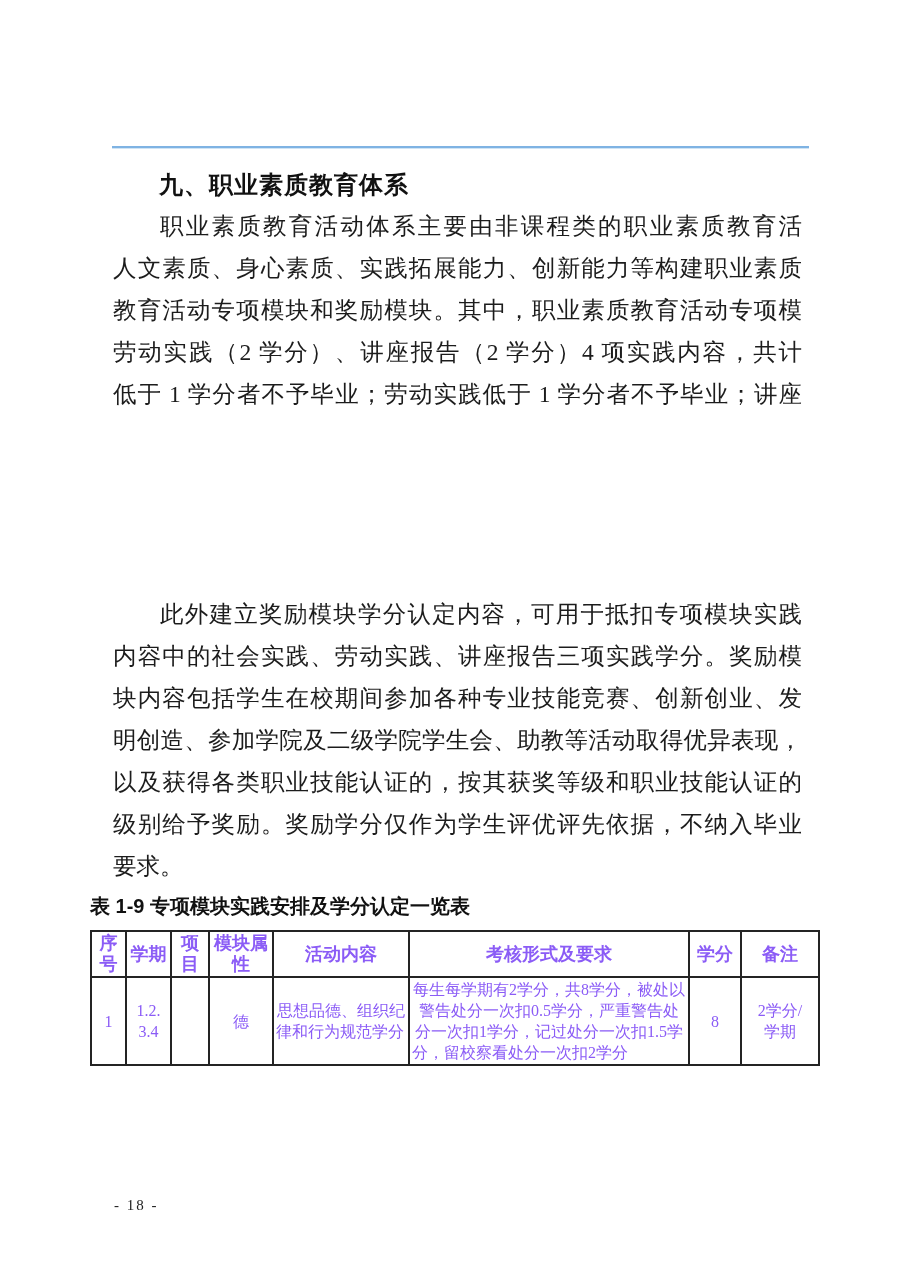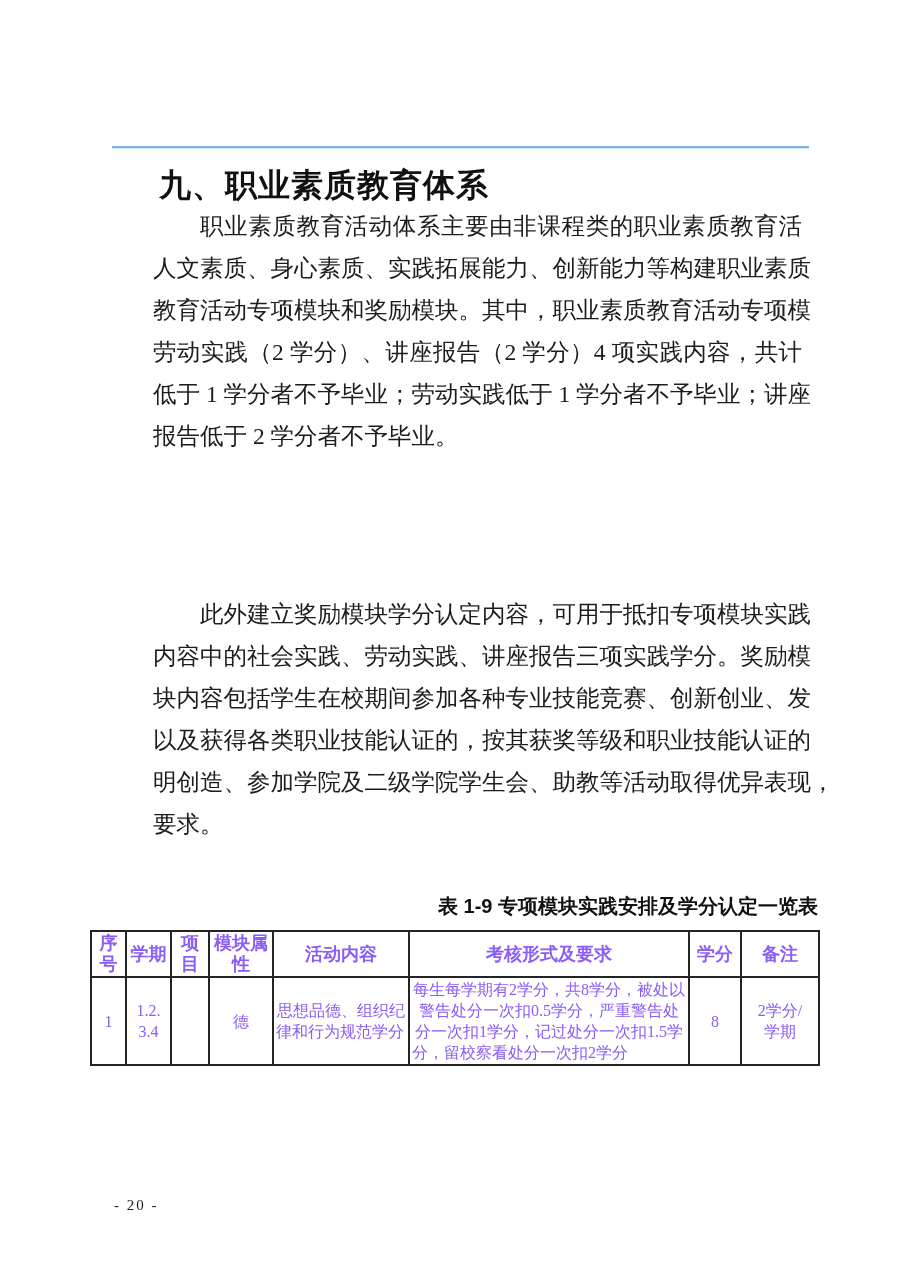--- a/index.html
+++ b/index.html
@@ -12,37 +12,36 @@
     overflow:hidden;
     margin:0 auto;
   }
   .divider{
     position:absolute;left:112px;top:146px;width:697px;height:3px;
     background:linear-gradient(to bottom,#7fb3e3 0,#7fb3e3 60%,#cfe4f5 60%,#cfe4f5 100%);
   }
   .heading{
     position:absolute;left:112px;top:168px;width:690px;
     font-family:"Liberation Sans","DejaVu Sans",sans-serif;
-    font-weight:bold;font-size:32px;line-height:34px;
+    font-weight:bold;font-size:24px;line-height:34px;
     text-indent:47px;letter-spacing:1px;color:#111;
   }
   .para{position:absolute;left:113px;width:689px;font-size:23.5px;color:#1c1c1c;}
   .para1{top:205px;}
   .para2{top:593px;}
   .line{
     height:42px;line-height:42px;
     text-align:justify;text-align-last:justify;
     white-space:nowrap;
-    margin-left:40px;
   }
   .line.first{text-indent:47px;}
   .line.last{text-align-last:left;}
   .table-caption{
     position:absolute;left:90px;top:893px;width:728px;
-    text-align:right;
+    text-align:left;
     font-family:"Liberation Sans","DejaVu Sans",sans-serif;
     font-weight:bold;font-size:20px;color:#111;
   }
   table.credits{
     position:absolute;left:90px;top:930px;
     width:728px;border-collapse:collapse;table-layout:fixed;
     font-family:"Liberation Serif","DejaVu Serif",serif;
     color:#8b5cf6;
   }
   table.credits th,table.credits td{
@@ -77,29 +76,29 @@
   <div class="divider"></div>
 
   <div class="heading">九、职业素质教育体系</div>
 
   <div class="para para1">
     <div class="line first">职业素质教育活动体系主要由非课程类的职业素质教育活</div>
     <div class="line">人文素质、身心素质、实践拓展能力、创新能力等构建职业素质</div>
     <div class="line">教育活动专项模块和奖励模块。其中，职业素质教育活动专项模</div>
     <div class="line">劳动实践（2 学分）、讲座报告（2 学分）4 项实践内容，共计</div>
     <div class="line">低于 1 学分者不予毕业；劳动实践低于 1 学分者不予毕业；讲座</div>
-    <div class="line last">报告低于 2 学分者不予毕业。</div>
   </div>
 
   <div class="para para2">
     <div class="line first">此外建立奖励模块学分认定内容，可用于抵扣专项模块实践</div>
     <div class="line">内容中的社会实践、劳动实践、讲座报告三项实践学分。奖励模</div>
     <div class="line">块内容包括学生在校期间参加各种专业技能竞赛、创新创业、发</div>
+    <div class="line">明创造、参加学院及二级学院学生会、助教等活动取得优异表现，</div>
     <div class="line">以及获得各类职业技能认证的，按其获奖等级和职业技能认证的</div>
-    <div class="line">明创造、参加学院及二级学院学生会、助教等活动取得优异表现，</div>
+    <div class="line">级别给予奖励。奖励学分仅作为学生评优评先依据，不纳入毕业</div>
     <div class="line last">要求。</div>
   </div>
 
   <div class="table-caption">表 1-9 专项模块实践安排及学分认定一览表</div>
 
   <table class="credits">
     <colgroup>
       <col class="c0">
         <col class="c1">
         <col class="c2">
@@ -130,15 +129,15 @@
         <td>德</td>
         <td class="cell-activity">思想品德、组织纪律和行为规范学分</td>
         <td class="cell-assess">每生每学期有2学分，共8学分，被处以警告处分一次扣0.5学分，严重警告处分一次扣1学分，记过处分一次扣1.5学分，留校察看处分一次扣2学分</td>
         <td>8</td>
         <td>2学分/
 学期</td>
       </tr>
     </tbody>
   </table>
 
-  <div class="page-number">- 20 -</div>
+  <div class="page-number">- 18 -</div>
 
 </div>
 
 </body></html>

